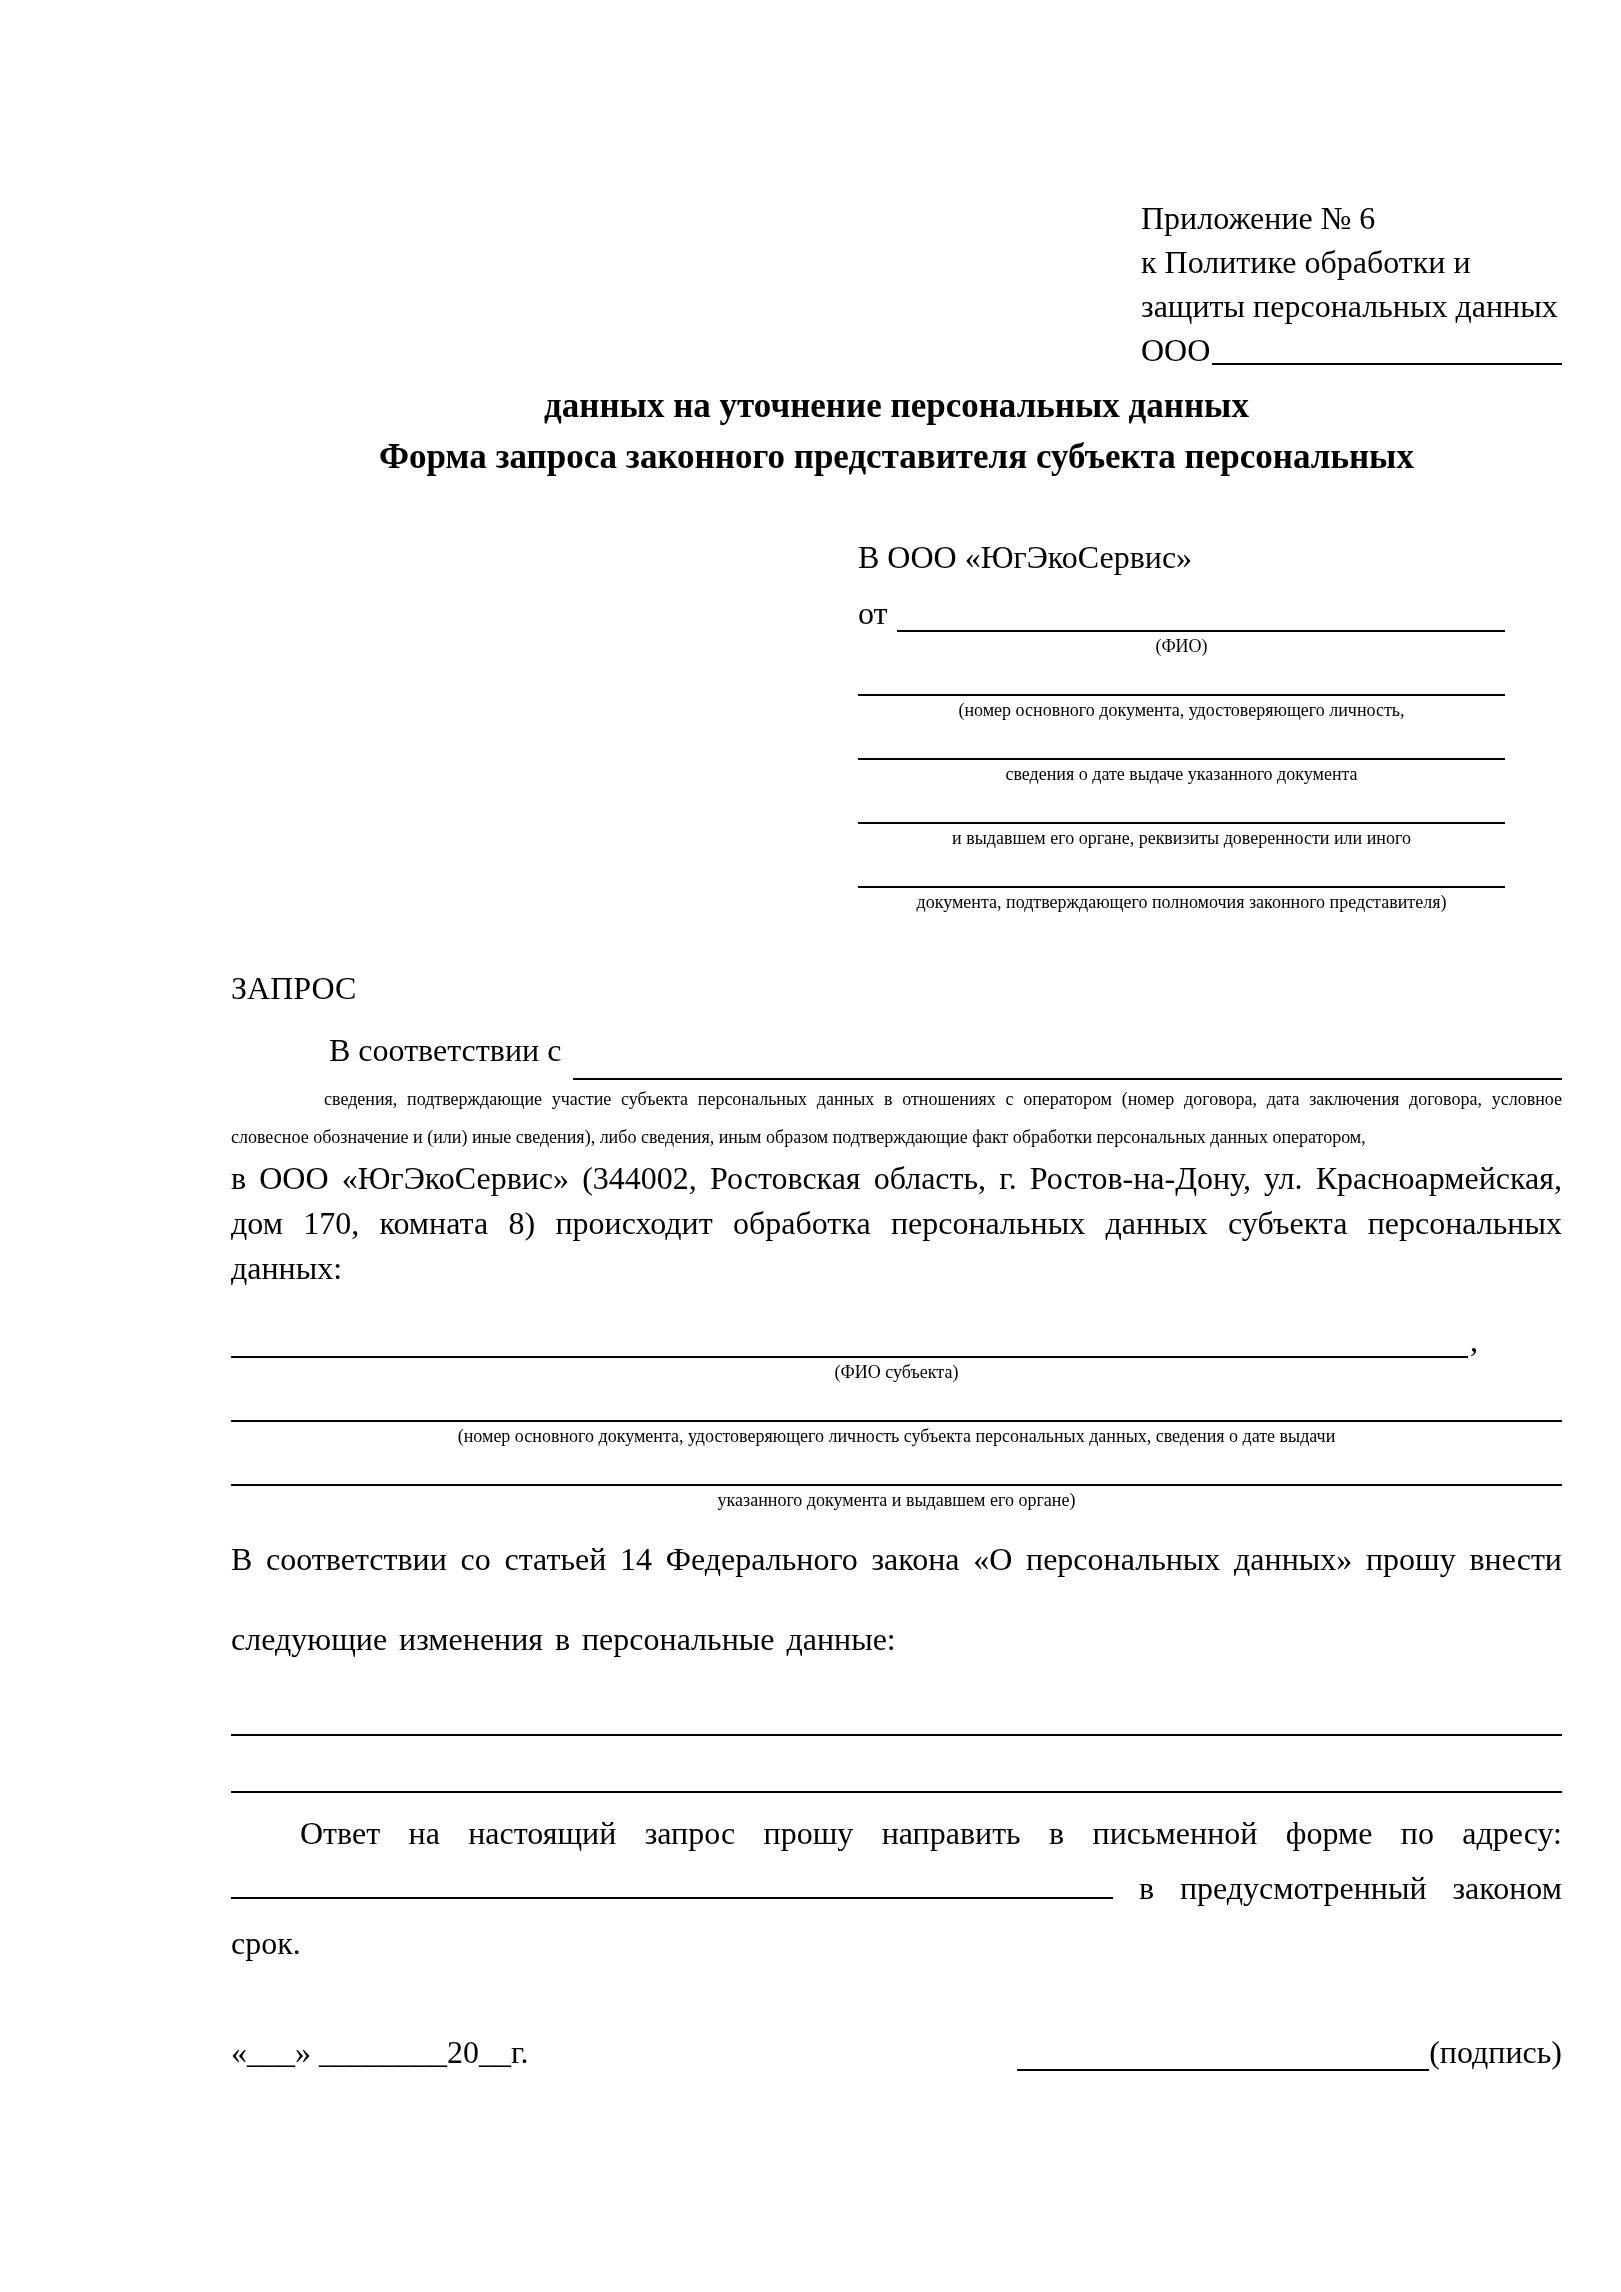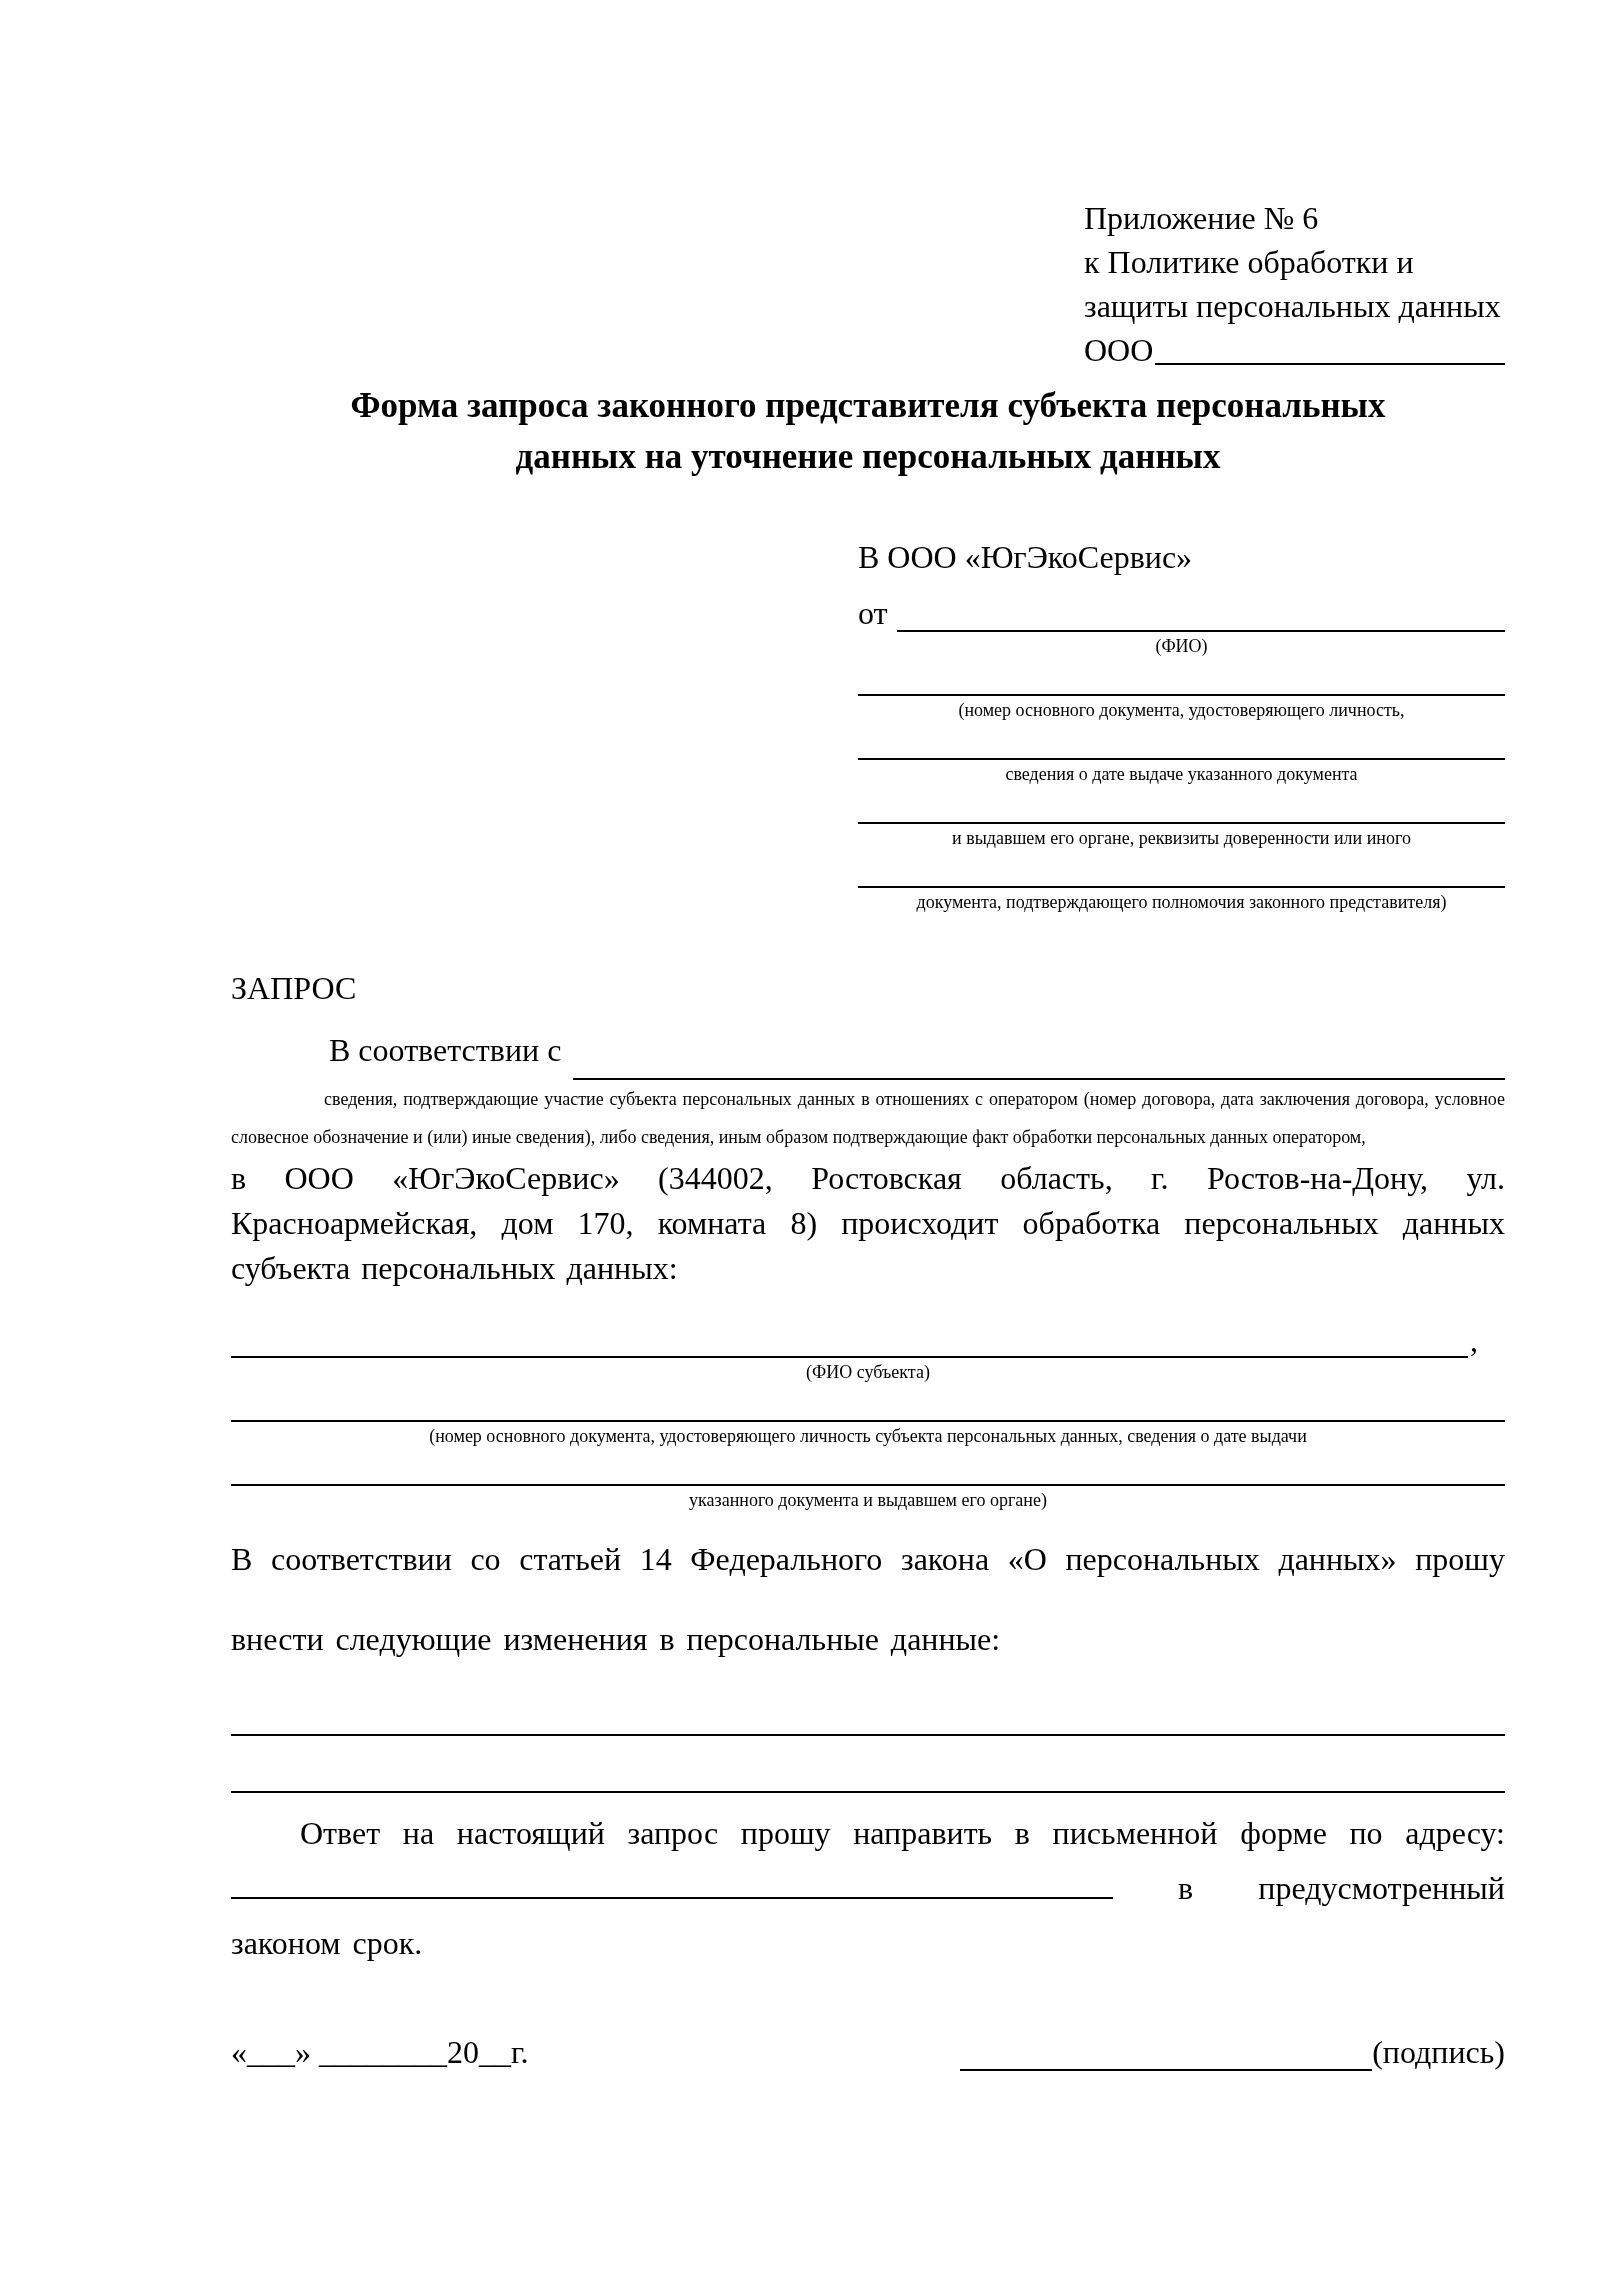--- a/index.html
+++ b/index.html
@@ -5,21 +5,21 @@
   html, body {
     margin: 0;
     padding: 0;
     background: #ffffff;
   }
   .page {
     position: relative;
     width: 1621px;
     height: 2293px;
     box-sizing: border-box;
-    padding: 196px 116px 0 231px;
+    padding: 196px 59px 0 231px;
     background: #ffffff;
     color: #000000;
     font-family: "Liberation Serif", "DejaVu Serif", serif;
     font-size: 32px;
     overflow: hidden;
   }
 
   
   .appendix-header {
     width: 421px;
@@ -156,22 +156,22 @@
     <div>Приложение № 6</div>
     <div>к Политике обработки и</div>
     <div>защиты персональных данных</div>
     <div class="ooo-row">
       <span>ООО</span>
       <span class="ooo-fill"></span>
     </div>
   </div>
 
   <div class="form-title">
+    <div>данных на уточнение персональных данных</div>
     <div>Форма запроса законного представителя субъекта персональных</div>
-    <div>данных на уточнение персональных данных</div>
   </div>
 
   <div class="addressee">
     <div>В ООО «ЮгЭкоСервис»</div>
     <div class="from-row">
       <span>от</span>
       <span class="from-fill"></span>
     </div>
     <div class="small-caption">(ФИО)</div>
 

